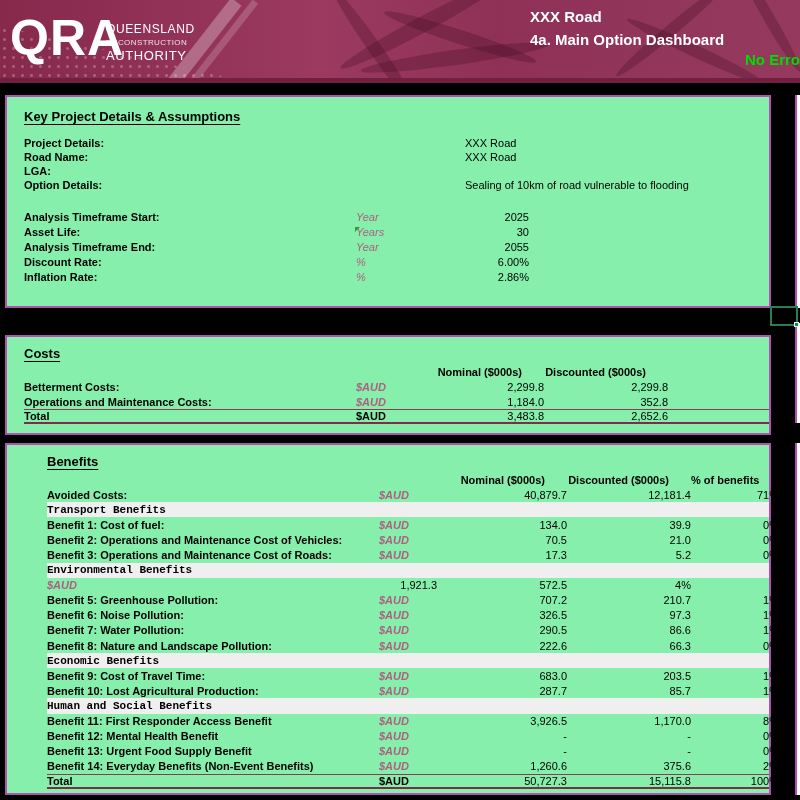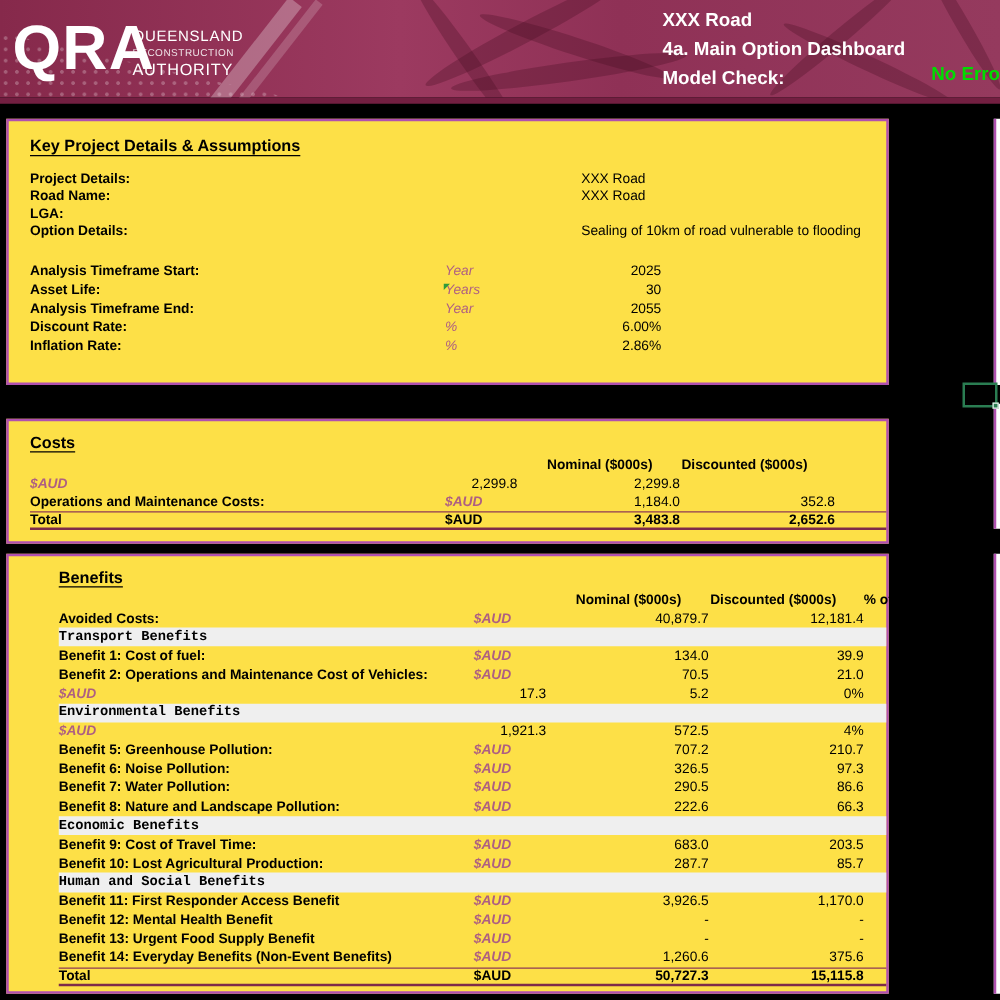--- a/index.html
+++ b/index.html
@@ -51,21 +51,21 @@
     font-size:50px;font-weight:bold;letter-spacing:1px;line-height:60px;
   }
   .org{position:absolute;left:106px;top:23px;color:#fff;line-height:13px;}
   .org .l1{font-size:12px;letter-spacing:.6px;}
   .org .l2{font-size:8px;letter-spacing:.4px;opacity:.85;}
   .org .l3{font-size:13px;letter-spacing:.6px;}
   .banner-title{position:absolute;left:530px;top:5px;color:#fff;font-weight:bold;font-size:15px;line-height:23px;white-space:nowrap;}
   .model-check-value{position:absolute;left:745px;top:51px;color:var(--status-green);font-weight:bold;font-size:15px;white-space:nowrap;}
   
   .panel{
-    position:absolute;left:5px;width:706px;background:#fde047;
+    position:absolute;left:5px;width:766px;background:#86efac;
     border:2px solid var(--accent);
     padding:0 0 0 17px;
   }
   .panel-details{top:95px;height:213px;padding-top:12px;}
   .panel-costs{top:335px;height:100px;padding-top:9px;}
   .panel-benefits{top:443px;height:352px;padding-top:9px;padding-left:40px;}
   .section-title{
     font-size:13px;font-weight:bold;
     text-decoration:underline;
     text-underline-offset:3px;
@@ -83,21 +83,21 @@
   .costs-row .cell-unit,.ben-row .cell-unit{font-weight:bold;}
   .cell-num{text-align:right;white-space:nowrap;}
   .cell-val-left{text-align:left;white-space:nowrap;}
   .hdr-row .cell-num{font-weight:bold;padding-right:22px;}
   .spacer16{height:17px;}
   
   .row-subheader{background:var(--subheader-bg);font-family:Liberation Mono, monospace;}
   .row-subheader .cell-unit,.row-subheader .cell-num{visibility:hidden;}
   .row-total{font-weight:bold;border-top:1px solid var(--rule);border-bottom:2px solid var(--rule-dark);}
   .row-total .cell-unit{font-style:normal;color:#000;font-weight:bold;}
-  .row-total .cell-num{font-weight:bold;}
+  .row-total .cell-num{font-weight:normal;}
   .row-marker .cell-unit::before{
     content:"";position:absolute;left:-1px;top:1px;
     border-top:5px solid #2f9b3a;border-right:5px solid transparent;
   }
   
   .edge-sliver{position:absolute;left:795px;width:5px;background:#fff;border-left:2px solid var(--accent);}
   .sliver-1{top:95px;height:213px;}
   .sliver-2{top:323px;height:100px;}
   .sliver-3{top:443px;height:352px;}
   .selection-box{
@@ -125,21 +125,20 @@
   <div class="leaf leaf7"></div>
   <div class="qra">QRA</div>
   <div class="org">
     <div class="l1">QUEENSLAND</div>
     <div class="l2">RECONSTRUCTION</div>
     <div class="l3">AUTHORITY</div>
   </div>
   <div class="banner-title">
     <div>XXX Road</div>
     <div>4a. Main Option Dashboard</div>
-    <div>Model Check:</div>
   </div>
   <div class="model-check-value">No Errors</div>
 </div>
 
 <div class="panel panel-details">
   <div class="section-title">Key Project Details &amp; Assumptions</div>
   <div>
 
       <div class="t-row info-row">
         <span class="cell-label">Project Details:</span>
@@ -204,20 +203,21 @@
   <div class="section-title">Costs</div>
   <div class="t-row costs-row hdr-row">
     <span class="cell-label"></span>
     <span class="cell-unit"></span>
     <span class="cell-num">Nominal ($000s)</span>
     <span class="cell-num">Discounted ($000s)</span>
   </div>
   <div>
 
       <div class="t-row costs-row">
+        <span class="cell-label">Betterment Costs:</span>
         <span class="cell-unit">$AUD</span>
         <span class="cell-num">2,299.8</span>
         <span class="cell-num">2,299.8</span>
       </div>
 
       <div class="t-row costs-row">
         <span class="cell-label">Operations and Maintenance Costs:</span>
         <span class="cell-unit">$AUD</span>
         <span class="cell-num">1,184.0</span>
         <span class="cell-num">352.8</span>
@@ -268,20 +268,21 @@
 
       <div class="t-row ben-row row-data">
         <span class="cell-label">Benefit 2: Operations and Maintenance Cost of Vehicles:</span>
         <span class="cell-unit">$AUD</span>
         <span class="cell-num">70.5</span>
         <span class="cell-num">21.0</span>
         <span class="cell-num">0%</span>
       </div>
 
       <div class="t-row ben-row row-data">
+        <span class="cell-label">Benefit 3: Operations and Maintenance Cost of Roads:</span>
         <span class="cell-unit">$AUD</span>
         <span class="cell-num">17.3</span>
         <span class="cell-num">5.2</span>
         <span class="cell-num">0%</span>
       </div>
 
       <div class="t-row ben-row row-subheader">
         <span class="cell-label">Environmental Benefits</span>
         <span class="cell-unit"></span>
         <span class="cell-num"></span>

